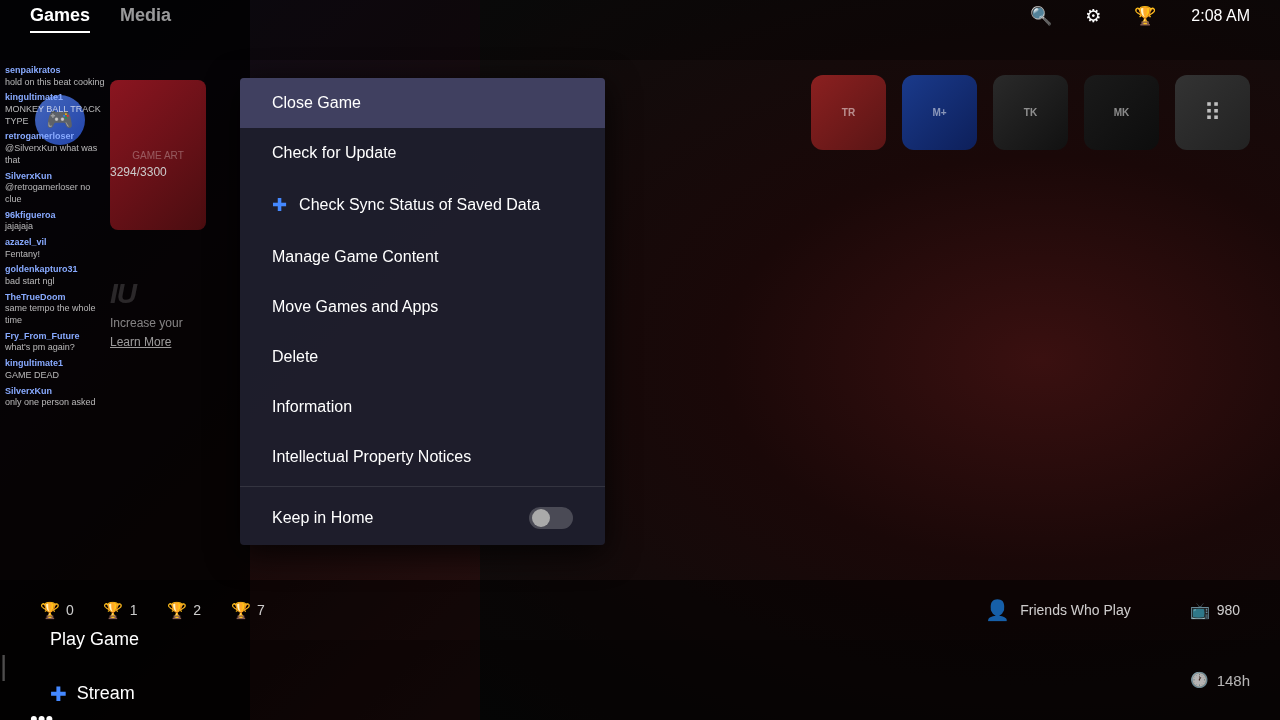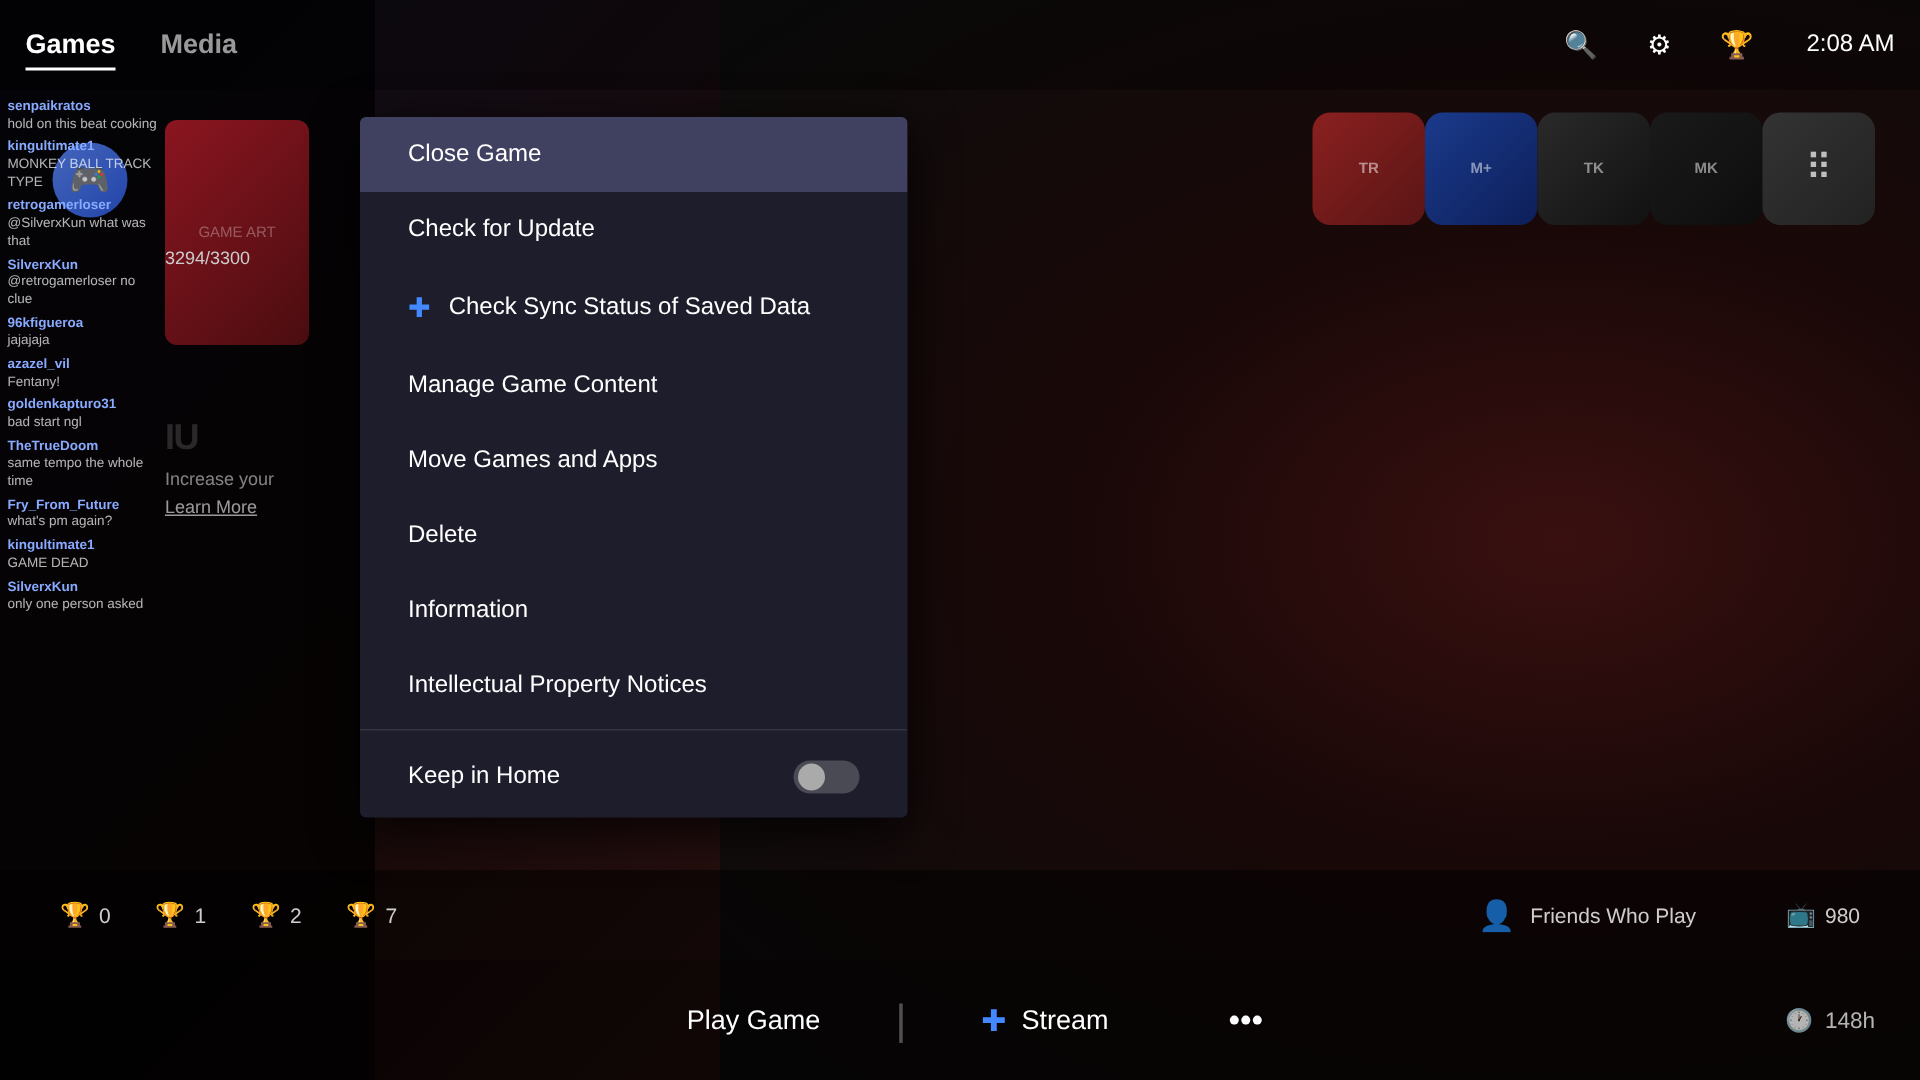--- a/index.html
+++ b/index.html
@@ -41,22 +41,22 @@
     }
 
     
     .topbar {
       position: absolute;
       top: 0;
       left: 0;
       right: 0;
       height: 60px;
       display: flex;
-      align-items: center;
-      padding: 0 17px;
+      align-items: flex-start;
+      padding: 0 30px;
       z-index: 10;
       background: rgba(0,0,0,0.3);
     }
     .topbar-tabs {
       display: flex;
       gap: 30px;
       flex: 1;
     }
     .topbar-tab {
       font-size: 18px;
@@ -90,21 +90,21 @@
       font-size: 18px;
       cursor: pointer;
     }
 
     
     .thumbnails-row {
       position: absolute;
       top: 75px;
       right: 30px;
       display: flex;
-      gap: 0;
+      gap: 16px;
       z-index: 10;
       margin-left: 46px;
     }
     .thumbnail {
       width: 75px;
       height: 75px;
       border-radius: 12px;
       overflow: hidden;
       cursor: pointer;
     }
@@ -239,24 +239,24 @@
 
     
     .bottom-bar {
       position: absolute;
       bottom: 0;
       left: 0;
       right: 0;
       height: 80px;
       background: rgba(0,0,0,0.6);
       display: flex;
-      align-items: center;
       justify-content: center;
       z-index: 10;
       gap: 0;
+      flex-direction: column;
     }
     .bottom-action {
       display: flex;
       align-items: center;
       gap: 10px;
       padding: 0 50px;
       cursor: pointer;
     }
     .bottom-action-label {
       font-size: 18px;
@@ -356,25 +356,26 @@
 
     
     .promo-area {
       position: absolute;
       left: 110px;
       top: 280px;
       width: 130px;
       z-index: 5;
     }
     .promo-title {
-      font-size: 24px;
+      font-size: 28px;
       font-weight: 900;
       color: rgba(255,255,255,0.15);
       line-height: 1;
       letter-spacing: -1px;
+      font-style: italic;
     }
     .promo-subtitle {
       font-size: 12px;
       color: rgba(255,255,255,0.5);
       margin-top: 8px;
     }
     .promo-learn {
       font-size: 12px;
       color: rgba(255,255,255,0.6);
       margin-top: 5px;

